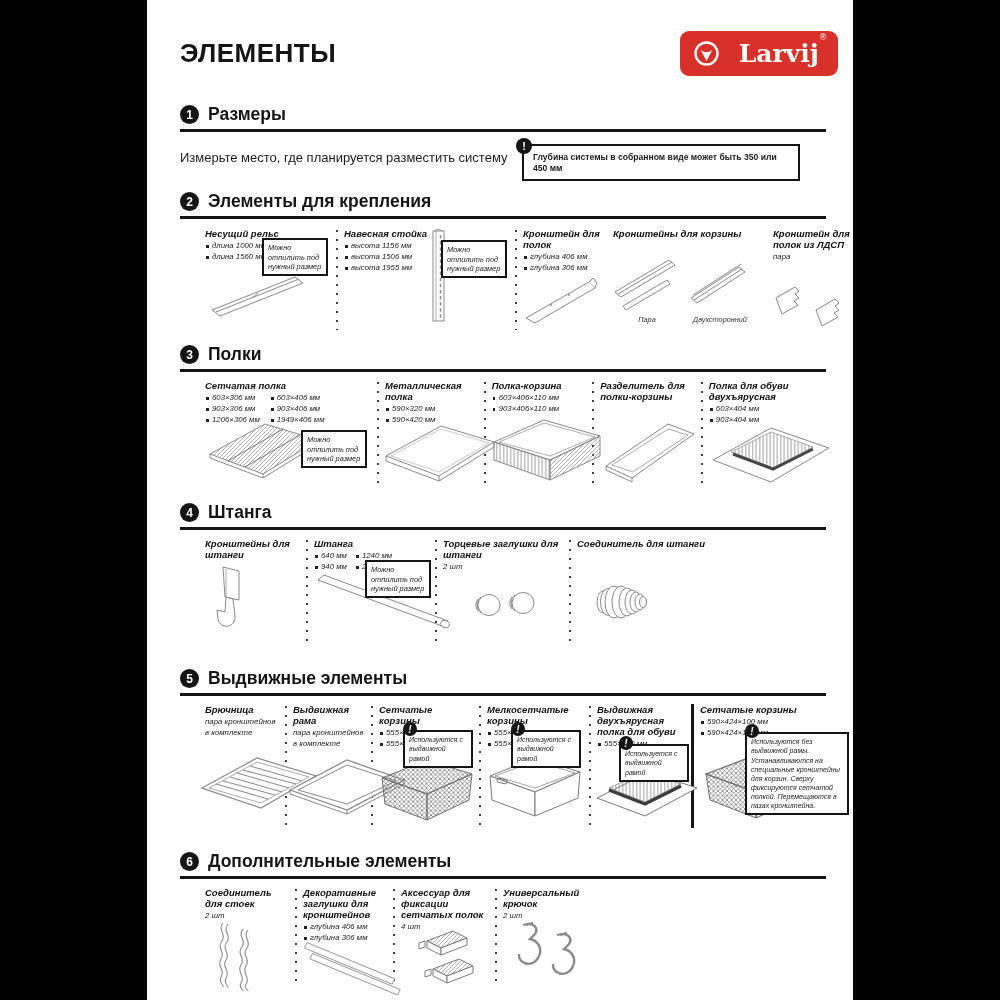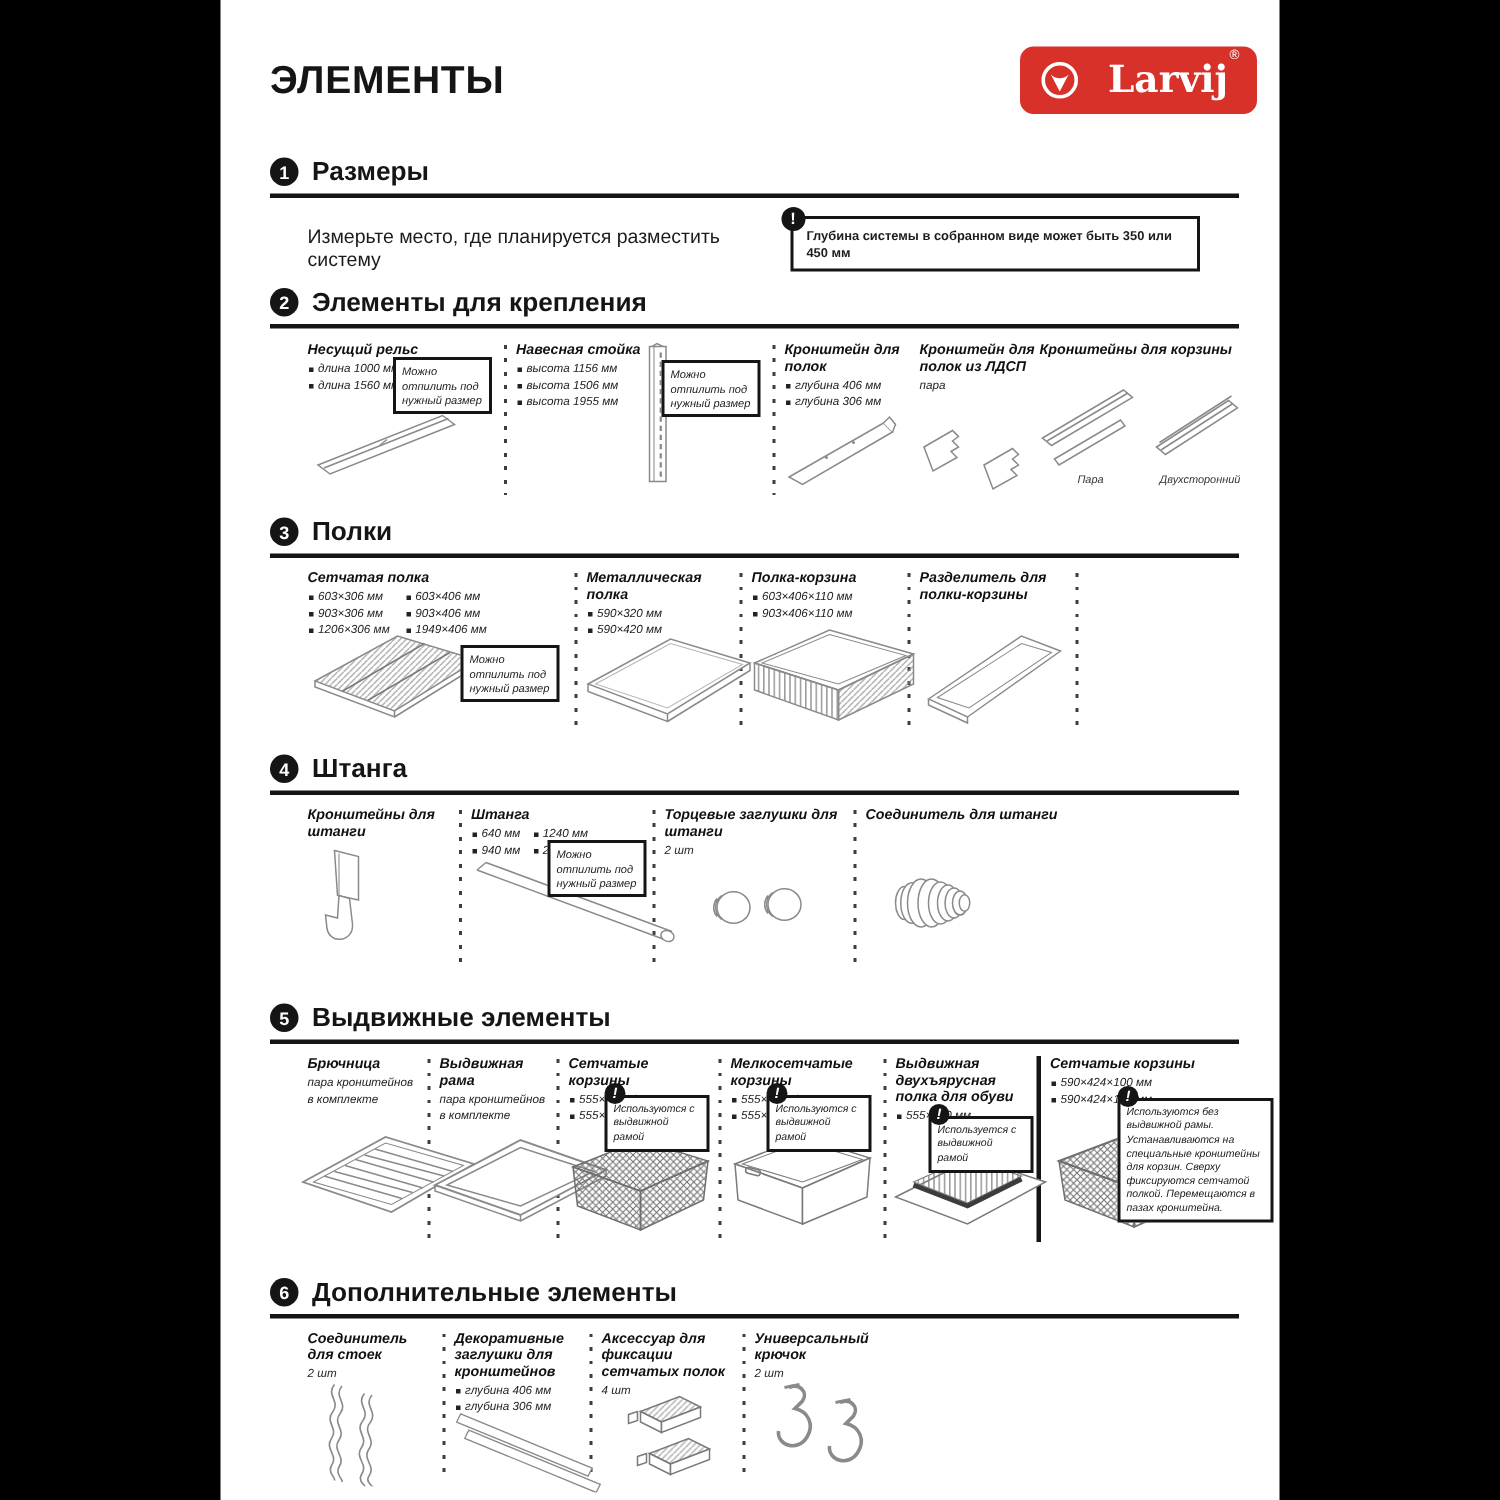--- a/index.html
+++ b/index.html
@@ -19,21 +19,21 @@
 
   
   .sect{position:relative;}
   .sect-head{display:flex;align-items:center;gap:9px;}
   .badge{width:19px;height:19px;border-radius:50%;background:#151515;color:#fff;
          font-size:12px;font-weight:700;display:flex;align-items:center;justify-content:center;flex:0 0 19px;}
   .sect-title{font-size:17.5px;font-weight:700;color:#151515;}
   .rule{width:646px;border-bottom:3px solid #151515;margin-top:4px;}
 
   .leadrow{display:flex;align-items:flex-start;margin-top:12px;}
-  .lead{margin-left:25px;font-size:13px;padding-top:6px;}
+  .lead{font-size:13px;padding-top:6px;}
   .warnbox{position:relative;margin-left:auto;margin-right:53px;width:256px;border:2px solid #151515;
            padding:6px 9px 5px;font-size:8.6px;font-weight:700;line-height:1.3;background:#fff;}
   .bang{position:absolute;top:-8px;left:-8px;width:16px;height:16px;border-radius:50%;background:#151515;
         color:#fff;font-weight:700;font-size:11px;display:flex;align-items:center;justify-content:center;z-index:3;}
 
   .row{display:flex;align-items:stretch;margin-left:25px;position:relative;font-style:italic;}
   .col{position:relative;box-sizing:border-box;}
   .sep{width:2px;margin:2px 6px 0;flex:0 0 2px;
        background-image:repeating-linear-gradient(to bottom,#3d3d3d 0 2.4px,transparent 2.4px 9px);}
   .sep-solid{width:3px;margin:0 6px;flex:0 0 3px;background:#151515;}
@@ -141,29 +141,20 @@
         <div class="spec">глубина 406 мм</div>
         <div class="spec">глубина 306 мм</div>
         <svg class="fig" style="left:0;top:46px" width="85" height="54" viewBox="0 0 85 54">
           <polygon points="3,44 66,8 72,14 12,49" fill="#fff" stroke="#8a8a8a"></polygon>
           <polyline points="66,8 70,4 74,9 72,14" fill="#fff" stroke="#8a8a8a"></polyline>
           <circle cx="28" cy="31" r="1" fill="#8a8a8a"></circle>
             <circle cx="46" cy="21" r="1" fill="#8a8a8a"></circle>
         </svg>
       </div>
 
-      <div class="col" style="width:80px">
-        <div class="iname">Кронштейн для полок из ЛДСП</div>
-        <div class="qty">пара</div>
-        <svg class="fig" style="left:0;top:52px" width="92" height="50" viewBox="0 0 92 50">
-          <path d="M3,18 L22,7 L26,11 L22,14 L26,18 L21,21 L25,25 L9,34 Z" fill="#fff" stroke="#8a8a8a"></path>
-          <path d="M43,30 L62,19 L66,23 L62,26 L66,30 L61,33 L65,37 L49,46 Z" fill="#fff" stroke="#8a8a8a"></path>
-        </svg>
-      </div>
-
       <div class="col" style="flex:1 1 auto">
         <div class="iname">Кронштейны для корзины</div>
         <div class="figpair" style="left:0;top:26px">
           <div>
             <svg width="68" height="60" viewBox="0 0 68 60">
               <polygon points="2,38 56,6 62,11 8,43" fill="#fff" stroke="#8a8a8a"></polygon>
               <line x1="5" y1="40" x2="59" y2="8" stroke="#8a8a8a"></line>
               <polygon points="10,52 54,26 57,30 13,56" fill="#fff" stroke="#8a8a8a"></polygon>
             </svg>
             <div class="figcap">Пара</div>
@@ -171,20 +162,29 @@
           <div>
             <svg width="62" height="60" viewBox="0 0 62 60">
               <polygon points="2,44 50,13 56,18 8,49" fill="#fff" stroke="#8a8a8a"></polygon>
               <line x1="5" y1="46" x2="53" y2="15" stroke="#8a8a8a"></line>
               <line x1="4" y1="41" x2="52" y2="10" stroke="#8a8a8a"></line>
             </svg>
             <div class="figcap">Двухсторонний</div>
           </div>
         </div>
       </div>
+
+      <div class="col" style="width:80px">
+        <div class="iname">Кронштейн для полок из ЛДСП</div>
+        <div class="qty">пара</div>
+        <svg class="fig" style="left:0;top:52px" width="92" height="50" viewBox="0 0 92 50">
+          <path d="M3,18 L22,7 L26,11 L22,14 L26,18 L21,21 L25,25 L9,34 Z" fill="#fff" stroke="#8a8a8a"></path>
+          <path d="M43,30 L62,19 L66,23 L62,26 L66,30 L61,33 L65,37 L49,46 Z" fill="#fff" stroke="#8a8a8a"></path>
+        </svg>
+      </div>
     </div>
   </div>
 
   <div class="sect" style="margin-top:14px">
     <div class="sect-head">
       <div class="badge">3</div>
       <div class="sect-title">Полки</div>
     </div>
     <div class="rule"></div>
     <div class="row" style="margin-top:8px;height:104px">
@@ -237,20 +237,30 @@
       <div class="col" style="width:98px">
         <div class="iname">Разделитель для полки-корзины</div>
         <svg class="fig" style="left:0;top:34px" width="100" height="70" viewBox="0 0 100 70">
           <polygon points="6,52 68,10 94,20 32,64" fill="#fff" stroke="#8a8a8a"></polygon>
           <polygon points="12,51 68,15 88,21 33,58" fill="none" stroke="#8a8a8a" stroke-width="0.7"></polygon>
           <path d="M6,52 L6,56 L32,68 L32,64" fill="none" stroke="#8a8a8a"></path>
         </svg>
       </div>
       <div class="sep"></div>
 
+      <div class="col" style="flex:1 1 auto">
+        <div class="iname">Полка для обуви двухъярусная</div>
+        <div class="spec">603×404 мм</div>
+        <div class="spec">903×404 мм</div>
+        <svg class="fig" style="left:0;top:36px" width="125" height="70" viewBox="0 0 125 70">
+          <polygon points="4,44 62,12 120,32 62,66" fill="#fff" stroke="#8a8a8a"></polygon>
+          <polygon points="22,36 62,16 104,31 64,52" fill="url(#pv)" stroke="#8a8a8a" stroke-width="0.7"></polygon>
+          <polyline points="24,38 64,53 104,33" fill="none" stroke="#474747" stroke-width="3"></polyline>
+        </svg>
+      </div>
     </div>
   </div>
 
   <div class="sect" style="margin-top:18px">
     <div class="sect-head">
       <div class="badge">4</div>
       <div class="sect-title">Штанга</div>
     </div>
     <div class="rule"></div>
     <div class="row" style="margin-top:8px;height:108px">

